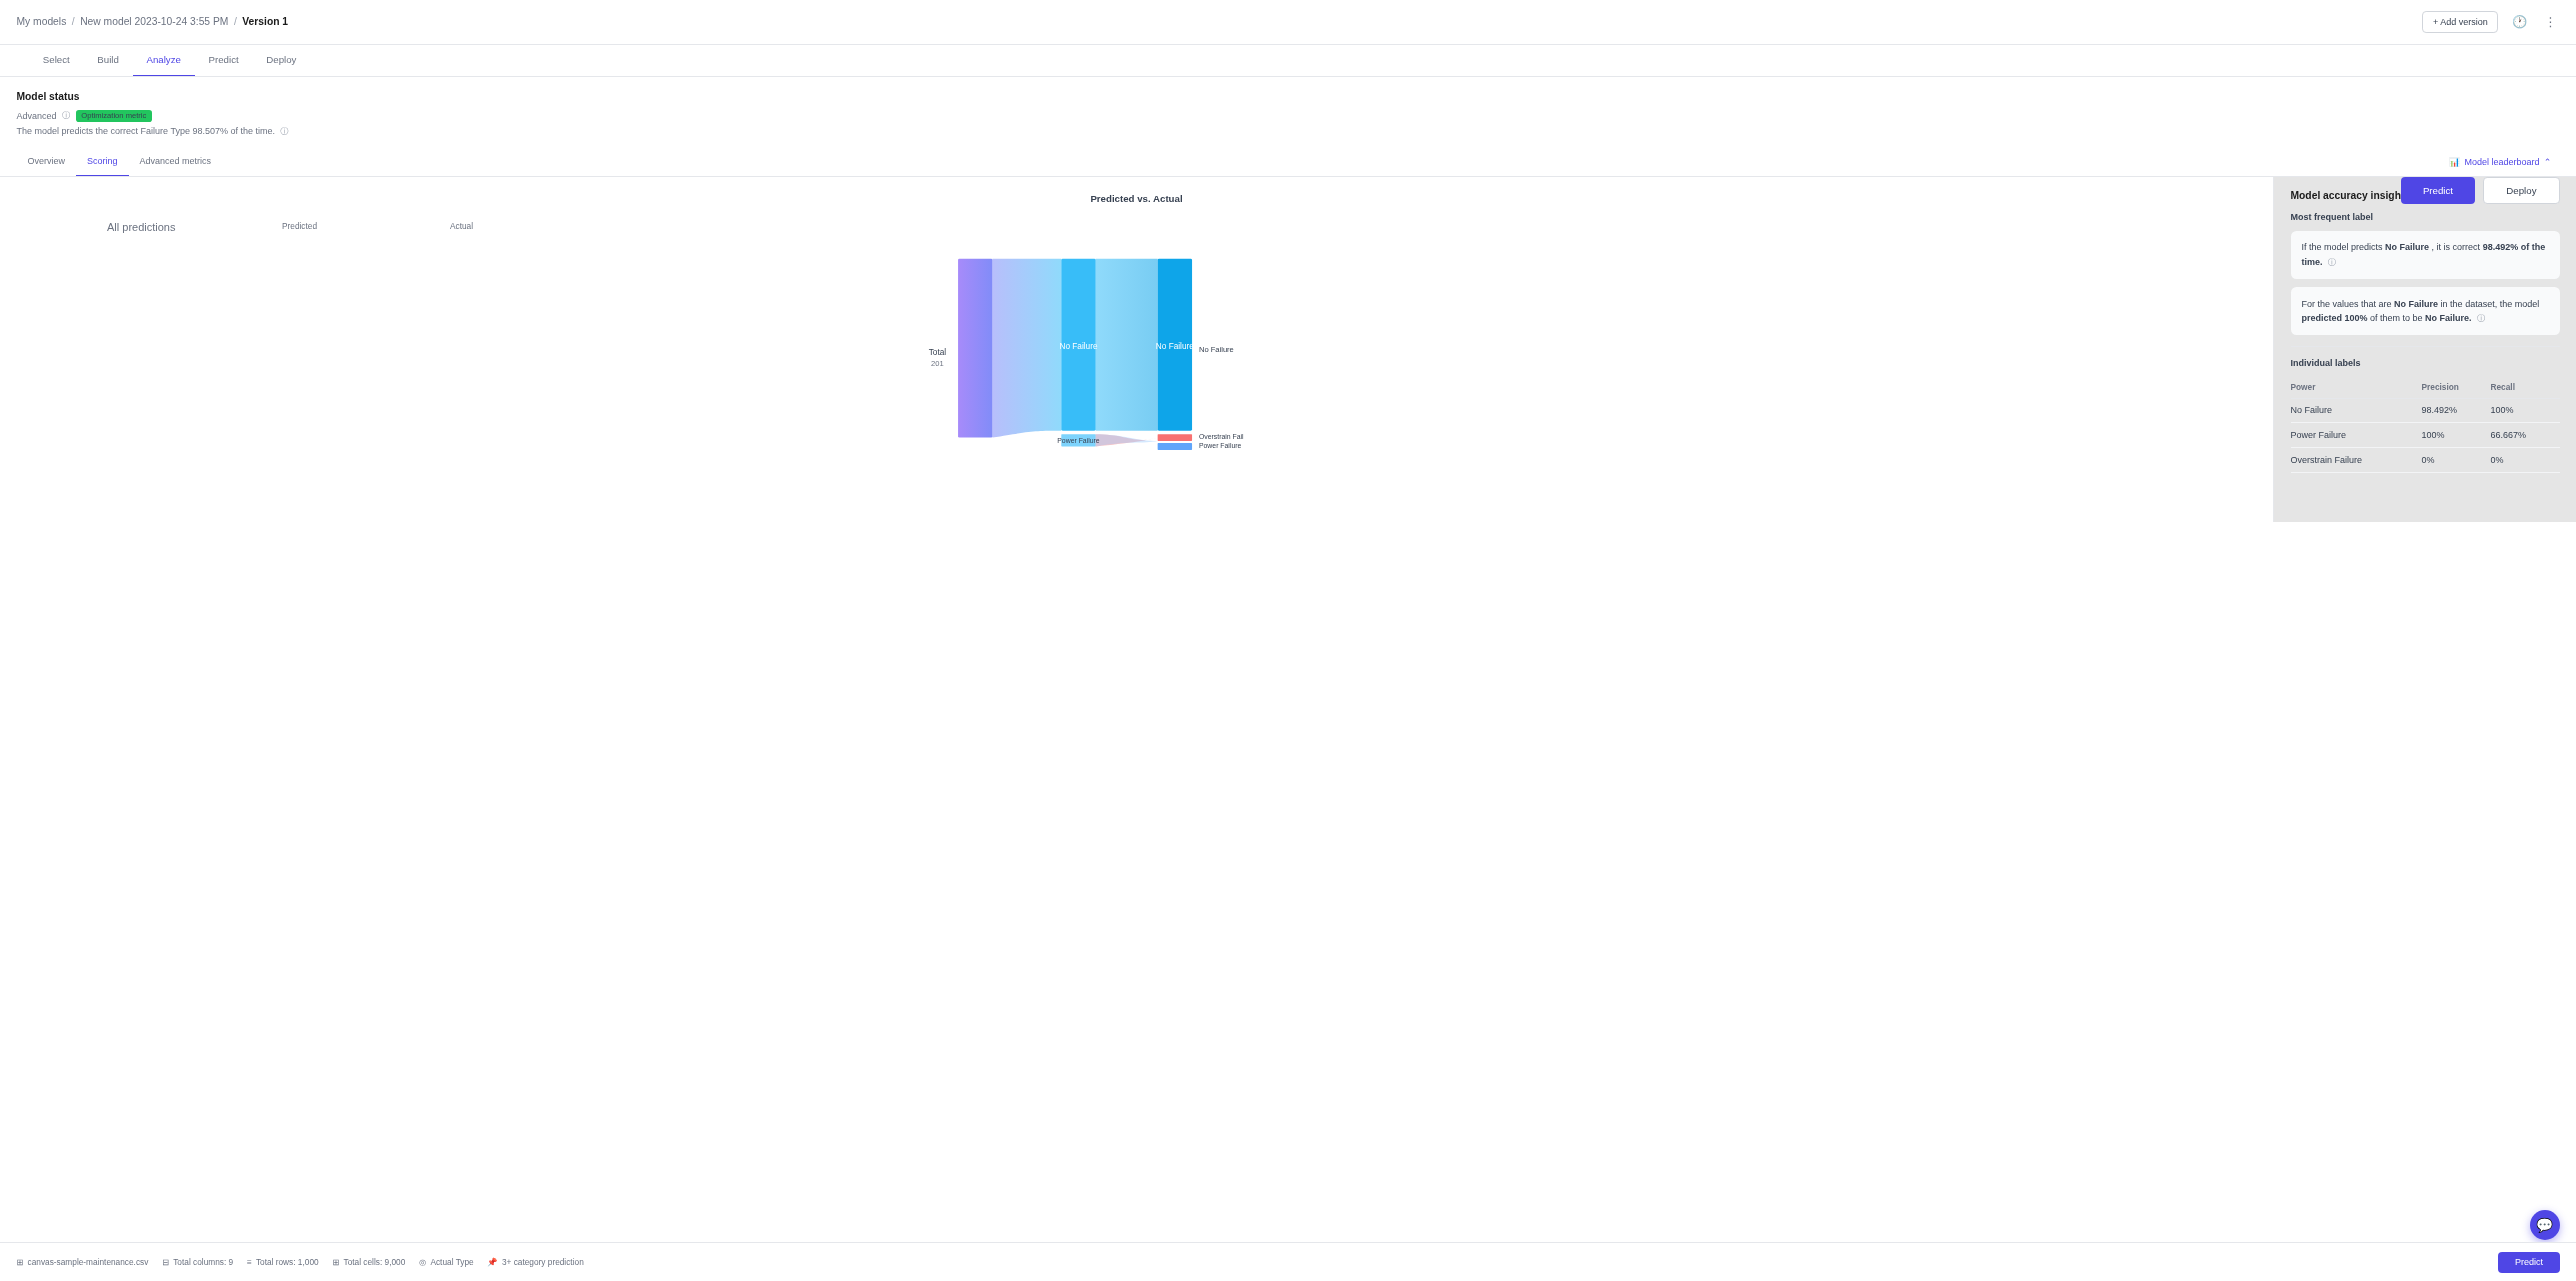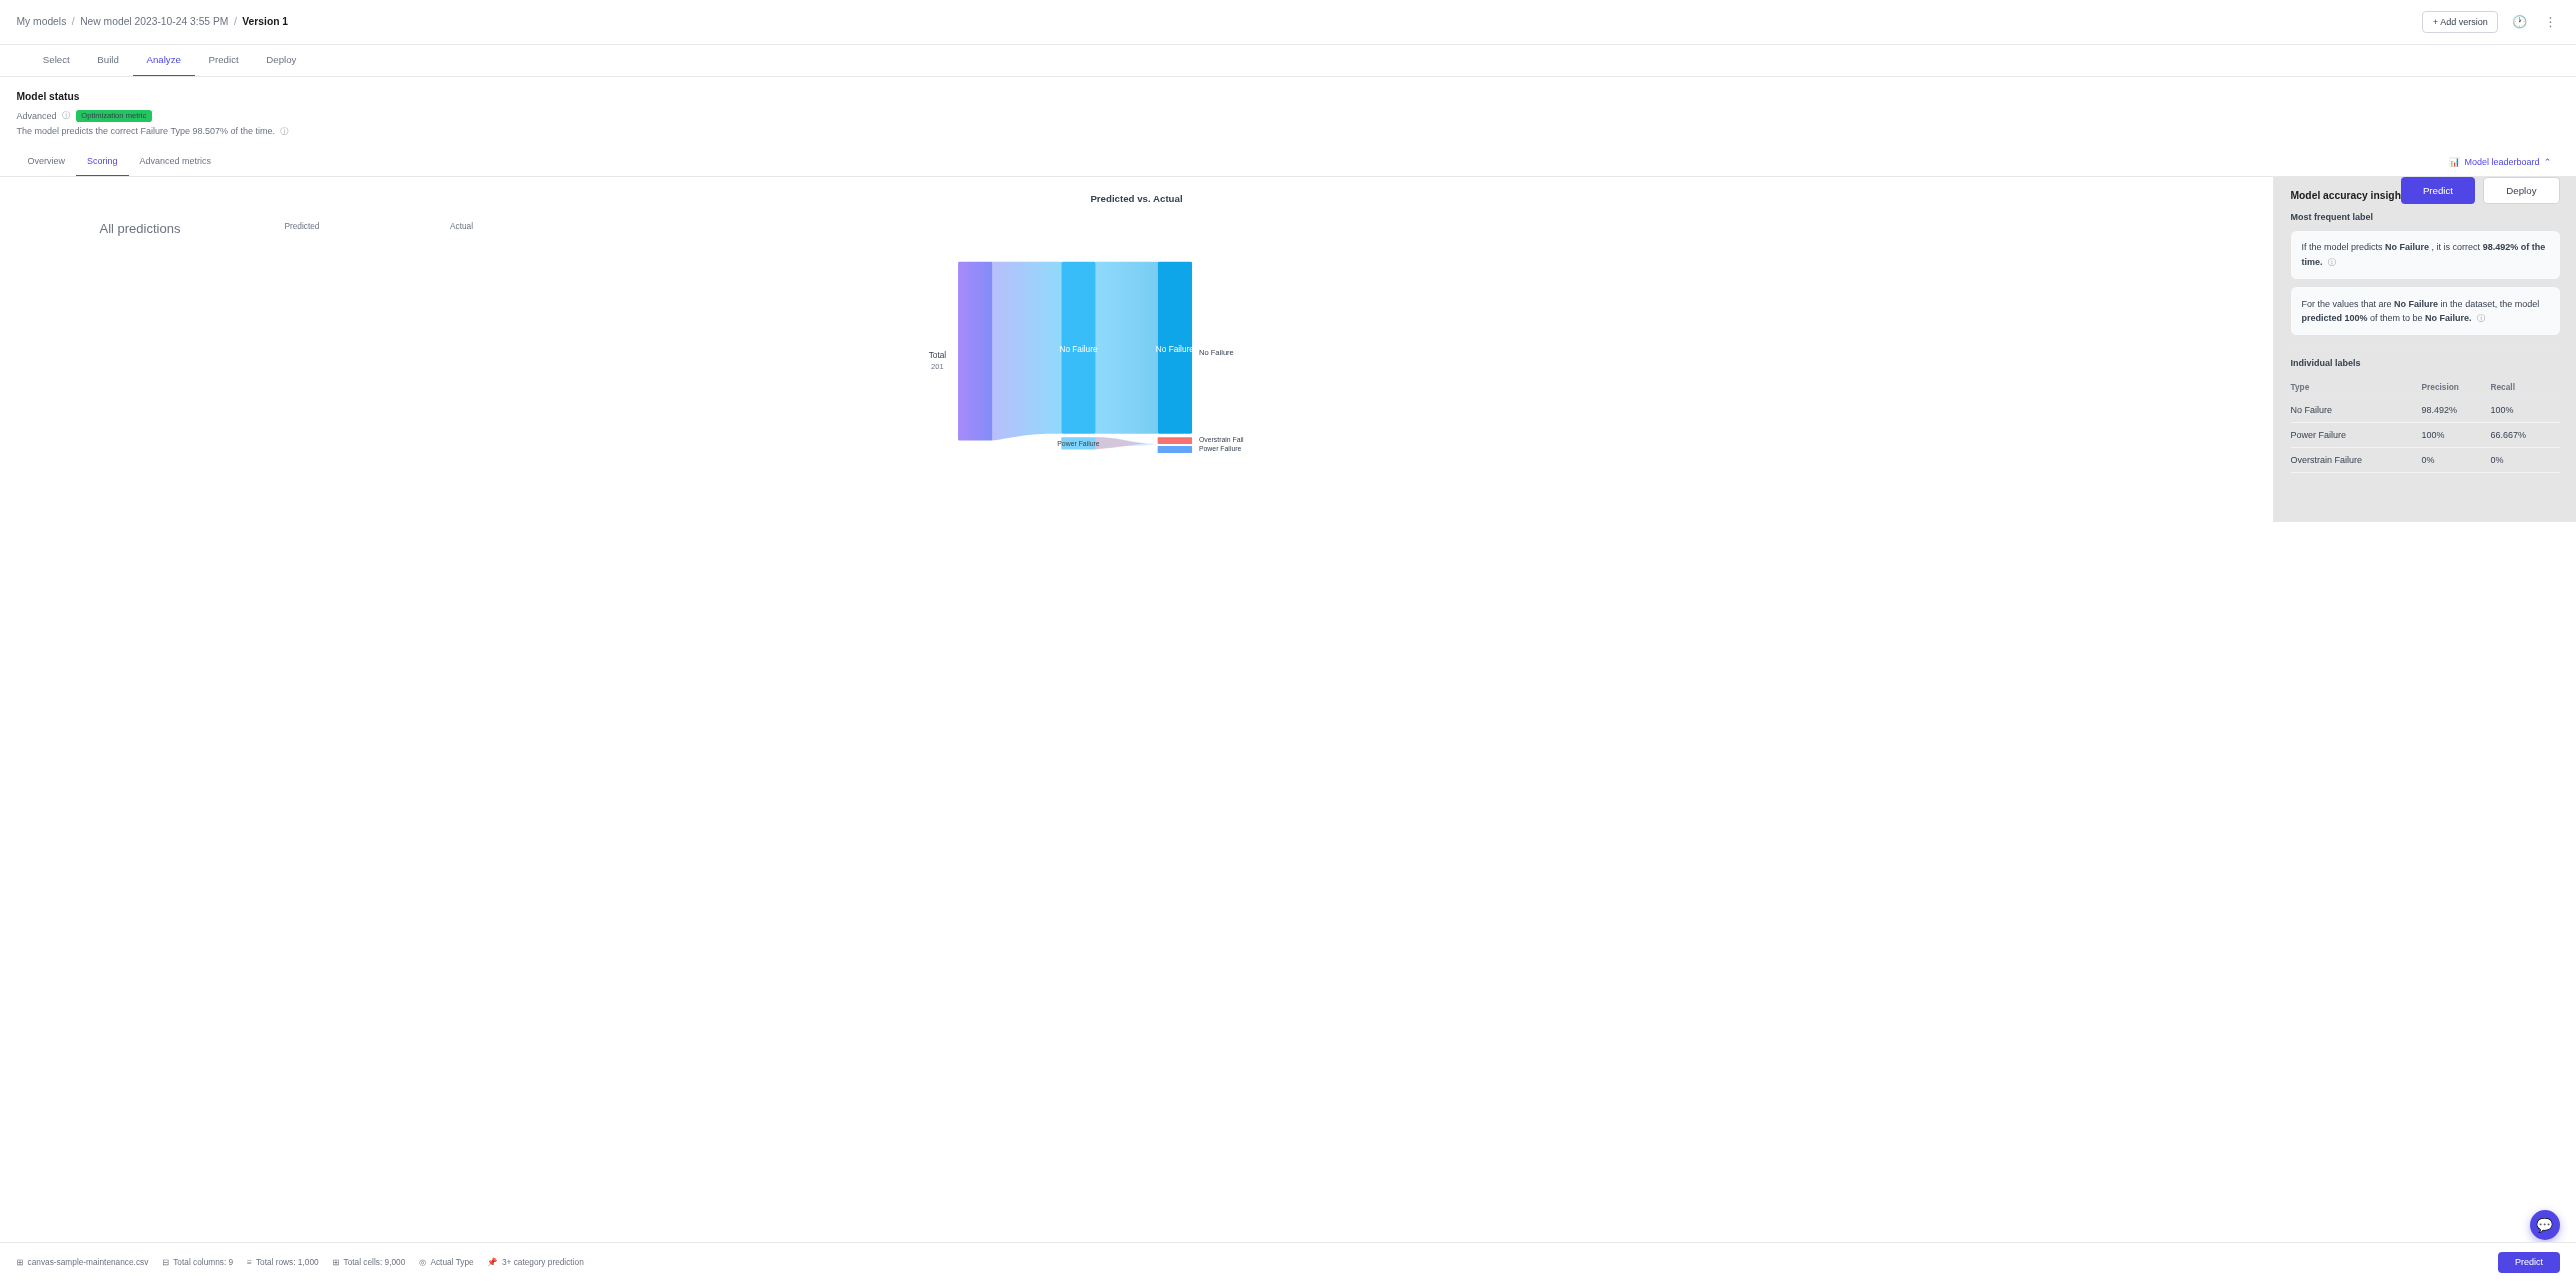--- a/index.html
+++ b/index.html
@@ -134,21 +134,21 @@
     <span>⌃</span>
   </button>
 </div>
 
 <div class="main-content">
 
   <div class="chart-area">
     <div class="chart-title">Predicted vs. Actual</div>
 
     <div style="display:flex; justify-content:space-between; padding: 0 0 5.5px 0; max-width:400px; margin:0 auto 0 83px;">
-      <span style="font-size:13px; color:#6b7280; min-width:76px; text-align:left;">All predictions</span>
+      <span style="font-size:11px; color:#6b7280; min-width:76px; text-align:right;">All predictions</span>
       <span style="font-size:8.3px; color:#6b7280; min-width:76px; text-align:center;">Predicted</span>
       <span style="font-size:8.3px; color:#6b7280; min-width:76px; text-align:center;">Actual</span>
     </div>
 
     <div class="sankey-container">
       <svg class="sankey-svg" viewBox="0 0 700 340" preserveAspectRatio="xMidYMid meet" style="font-size:14px">
         <defs>
           <linearGradient id="leftBarGrad" x1="0%" y1="0%" x2="100%" y2="0%">
             <stop offset="0%" style="stop-color:#a78bfa;stop-opacity:1"></stop>
             <stop offset="100%" style="stop-color:#818cf8;stop-opacity:1"></stop>
@@ -215,21 +215,21 @@
       <strong>predicted 100%</strong>
       <span> of them to be</span>
       <strong>No Failure.</strong>
       <span class="info-icon" style="margin-left:2.8px;">ⓘ</span>
     </div>
 
     <hr class="section-divider">
 
     <div class="panel-subtitle">Individual labels</div>
     <div class="table-header-row">
-      <span class="table-col-header">Type</span>
+      <span class="table-col-header">Power</span>
       <span class="table-col-header">Precision</span>
       <span class="table-col-header">Recall</span>
     </div>
     <div class="table-data-row">
       <span class="table-cell">No Failure</span>
       <span class="table-cell">98.492%</span>
       <span class="table-cell">100%</span>
     </div>
     <div class="table-data-row">
       <span class="table-cell">Power Failure</span>

